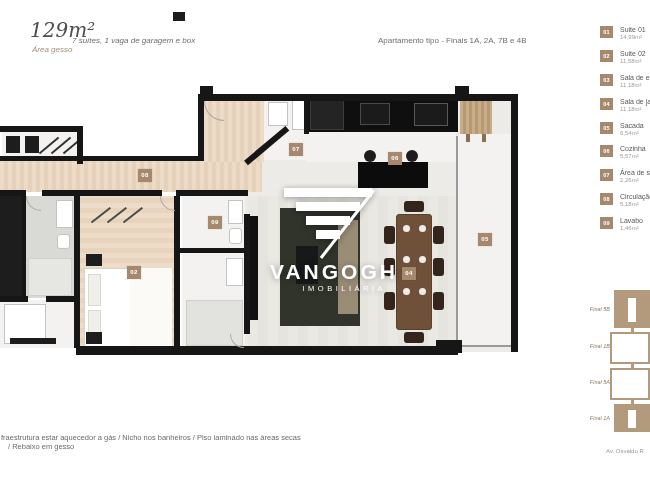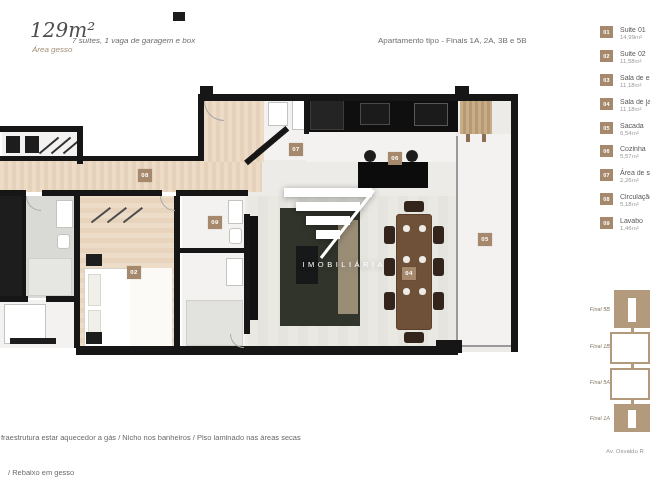--- a/index.html
+++ b/index.html
@@ -46,21 +46,21 @@
   .wm-slash{position:absolute;background:#fff;width:2.5px;height:86px;transform:rotate(38deg);}
   .wm-brand{color:#fff;font-size:21px;font-weight:bold;letter-spacing:3px;text-align:center;}
   .wm-tag{color:#fff;font-size:7.5px;letter-spacing:3.5px;text-align:right;}
 </style>
 </head>
 <body>
 
 <div class="abs area-value" style="left:30px;top:18px;">129m²</div>
 <div class="abs area-label" style="left:32px;top:45px;">Área gesso</div>
 <div class="abs features" style="left:72px;top:36px;">7 suítes, 1 vaga de garagem e box</div>
-<div class="abs unit-type" style="left:378px;top:36px;">Apartamento tipo - Finais 1A, 2A, 3B e 5B</div>
+<div class="abs unit-type" style="left:378px;top:36px;">Apartamento tipo - Finais 1A, 2A, 7B e 4B</div>
 <div class="abs top-dash" style="left:173px;top:12px;"></div>
 
 <div>
   <div class="legend-row" style="top:26px;">
     <span class="legend-num accent-bg" style="background: rgb(166, 137, 108);">01</span>
     <span class="legend-label">Suite 01</span>
     <span class="legend-area">14,99m²</span>
   </div>
   <div class="legend-row" style="top:50px;">
     <span class="legend-num accent-bg" style="background: rgb(166, 137, 108);">02</span>
@@ -224,33 +224,34 @@
   <div class="marker accent-bg" style="left: 478px; top: 233px; background: rgb(166, 137, 108);">05</div>
 
   <div class="abs wm" style="left:270px;top:188px;width:116px;">
     <div style="position:relative;height:72px;">
       <div class="wm-bar" style="width:88px;height:9px;margin-top:0;"></div>
       <div class="wm-bar" style="width:64px;height:9px;margin-top:5px;"></div>
       <div class="wm-bar" style="width:44px;height:9px;margin-top:5px;"></div>
       <div class="wm-bar" style="width:24px;height:9px;margin-top:5px;"></div>
       <div class="wm-slash" style="left:76px;top:-7px;"></div>
     </div>
+    <div class="wm-brand">VANGOGH</div>
     <div class="wm-tag">IMOBILIÁRIA</div>
   </div>
 </div>
 
 <div>
   <div class="abs kp-solid" style="left:631px;top:296px;width:3px;height:134px;"></div>
   <div class="abs kp-solid" style="left:614px;top:290px;width:36px;height:38px;"></div>
   <div class="abs" style="left:628px;top:298px;width:8px;height:24px;background:#fff;"></div>
   <div class="abs kp-outline" style="left:610px;top:332px;width:40px;height:32px;box-sizing:border-box;"></div>
   <div class="abs kp-outline" style="left:610px;top:368px;width:40px;height:32px;box-sizing:border-box;"></div>
   <div class="abs kp-solid" style="left:614px;top:404px;width:36px;height:28px;"></div>
   <div class="abs" style="left:628px;top:410px;width:8px;height:18px;background:#fff;"></div>
   <div class="keyplan-label" style="left:558px;top:306px;">Final 5B</div>
   <div class="keyplan-label" style="left:558px;top:343px;">Final 1B</div>
   <div class="keyplan-label" style="left:558px;top:379px;">Final 5A</div>
   <div class="keyplan-label" style="left:558px;top:415px;">Final 1A</div>
 </div>
 
 <div class="abs footer-line" style="left:1px;top:433px;">fraestrutura estar aquecedor a gás / Nicho nos banheiros / Piso laminado nas áreas secas</div>
-<div class="abs footer-line" style="left:8px;top:468px;text-align:right;">/ Rebaixo em gesso</div>
+<div class="abs footer-line" style="left:8px;top:442px;text-align:right;">/ Rebaixo em gesso</div>
 <div class="abs address" style="left:606px;top:448px;">Av. Osvaldo R</div>
 
 </body></html>

